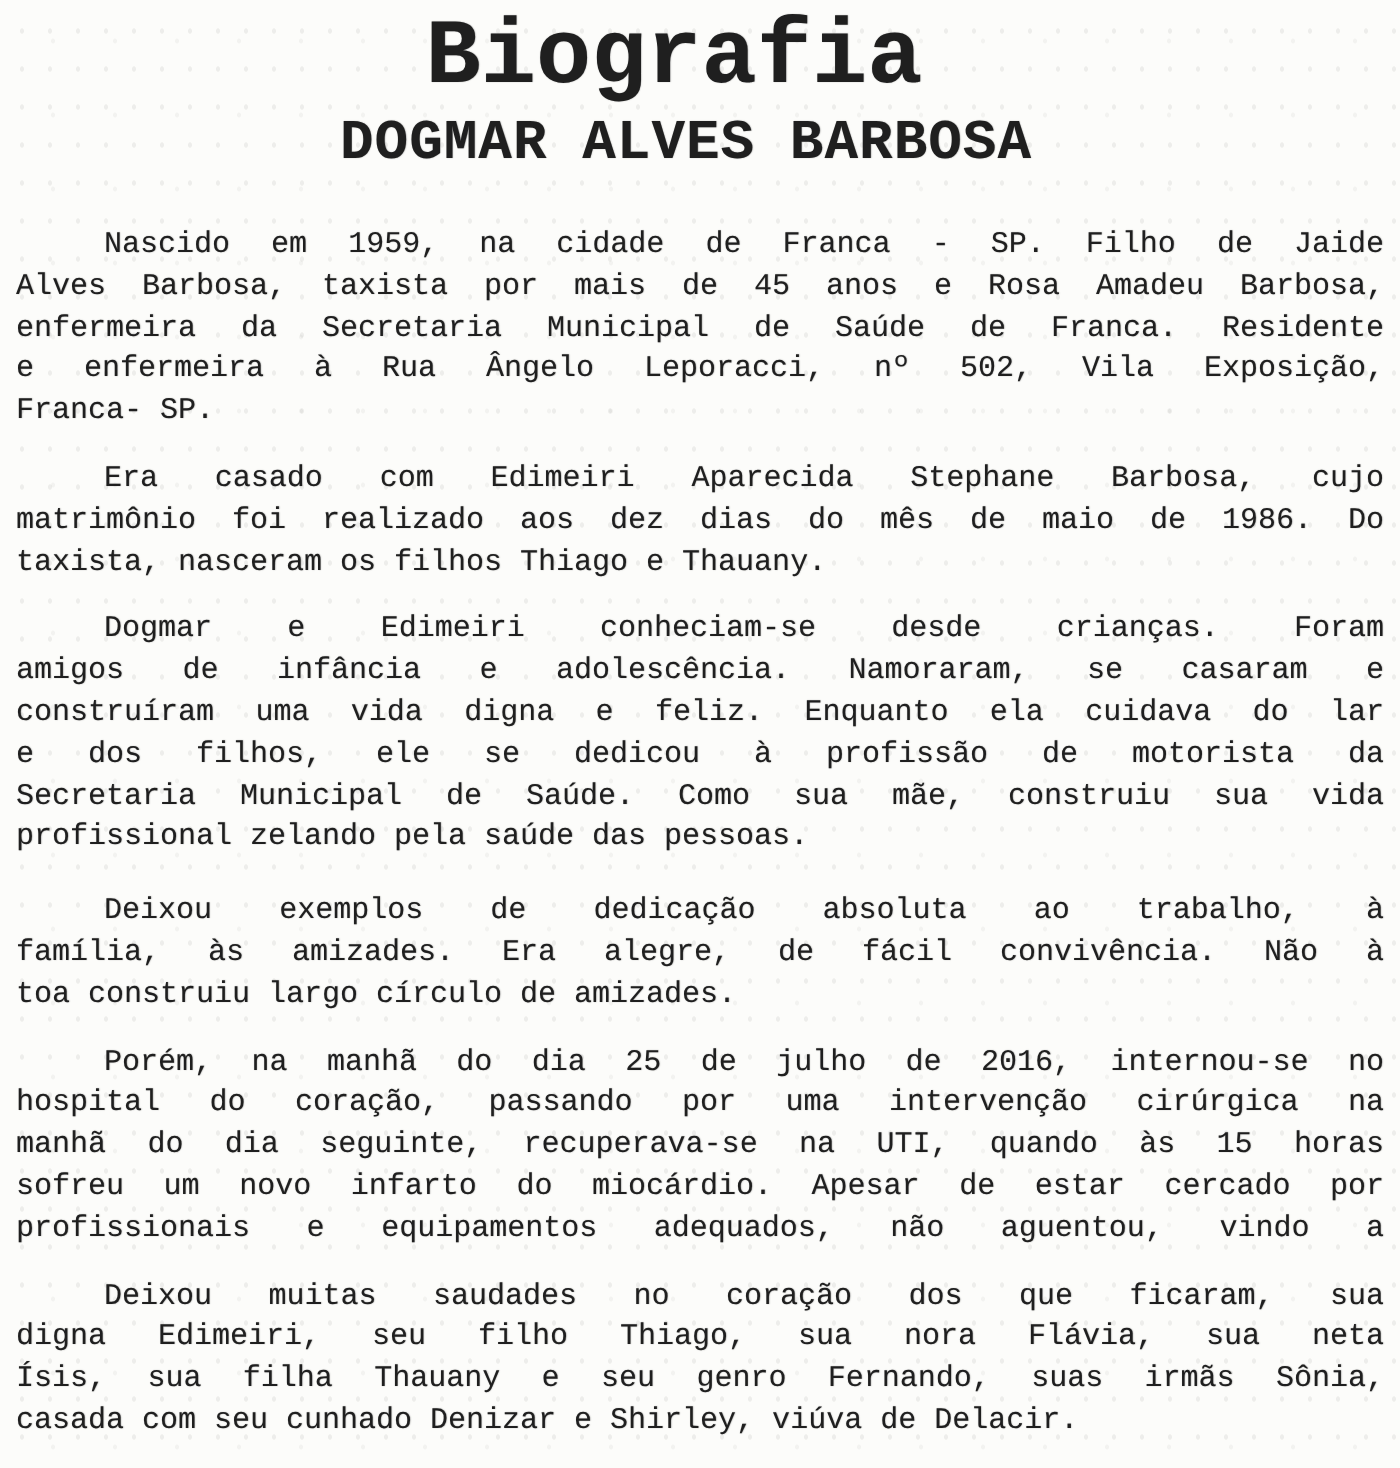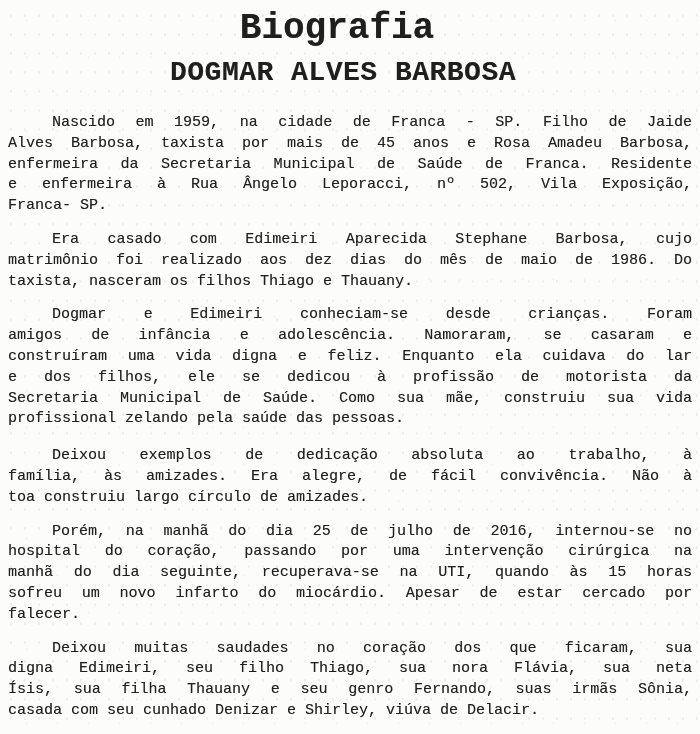--- a/index.html
+++ b/index.html
@@ -15,21 +15,21 @@
     background-size: 14px 19px, 31px 37px;
     background-position: 4px 6px, 11px 2px;
     font-family: "Liberation Mono", "DejaVu Sans Mono", monospace;
     color: #1f1f1f;
   }
   .page {
     padding: 6px 8px 0 8px;
     text-shadow: 0.2px 0.2px 0.6px rgba(20,20,20,0.40);
   }
   .title {
-    font-size: 36px;
+    font-size: 46px;
     line-height: 46px;
     font-weight: bold;
     text-align: center;
     margin: 0 26px 0 0;
     font-family: Liberation Mono, monospace;
   }
   .subtitle {
     font-size: 28px;
     line-height: 26px;
     font-weight: bold;
@@ -88,21 +88,21 @@
     <span class="line indent">Deixou exemplos de dedicação absoluta ao trabalho, à</span>
     <span class="line">família, às amizades. Era alegre, de fácil convivência. Não à</span>
     <span class="line last">toa construiu largo círculo de amizades.</span>
   </p>
 
   <p class="para">
     <span class="line indent">Porém, na manhã do dia 25 de julho de 2016, internou-se no</span>
     <span class="line">hospital do coração, passando por uma intervenção cirúrgica na</span>
     <span class="line">manhã do dia seguinte, recuperava-se na UTI, quando às 15 horas</span>
     <span class="line">sofreu um novo infarto do miocárdio. Apesar de estar cercado por</span>
-    <span class="line last">falecer.</span>
+    <span class="line">profissionais e equipamentos adequados, não aguentou, vindo a</span>
   </p>
 
   <p class="para">
     <span class="line indent">Deixou muitas saudades no coração dos que ficaram, sua</span>
     <span class="line">digna Edimeiri, seu filho Thiago, sua nora Flávia, sua neta</span>
     <span class="line">Ísis, sua filha Thauany e seu genro Fernando, suas irmãs Sônia,</span>
     <span class="line last">casada com seu cunhado Denizar e Shirley, viúva de Delacir.</span>
   </p>
 
 </div>

